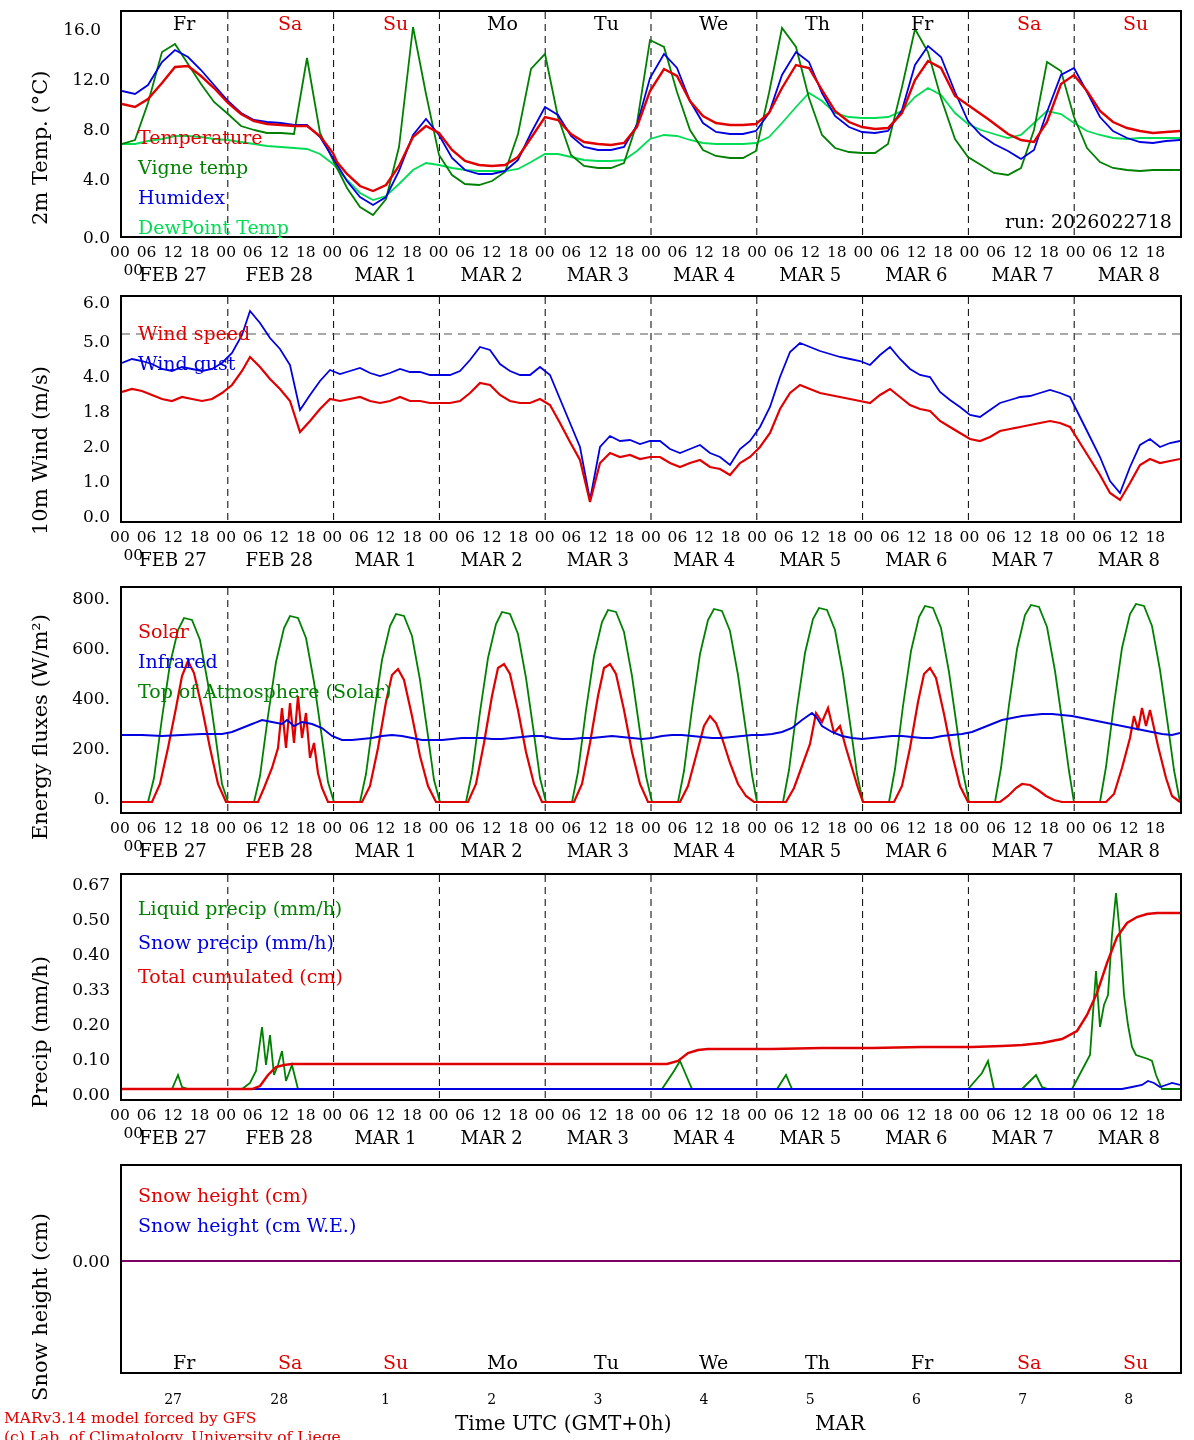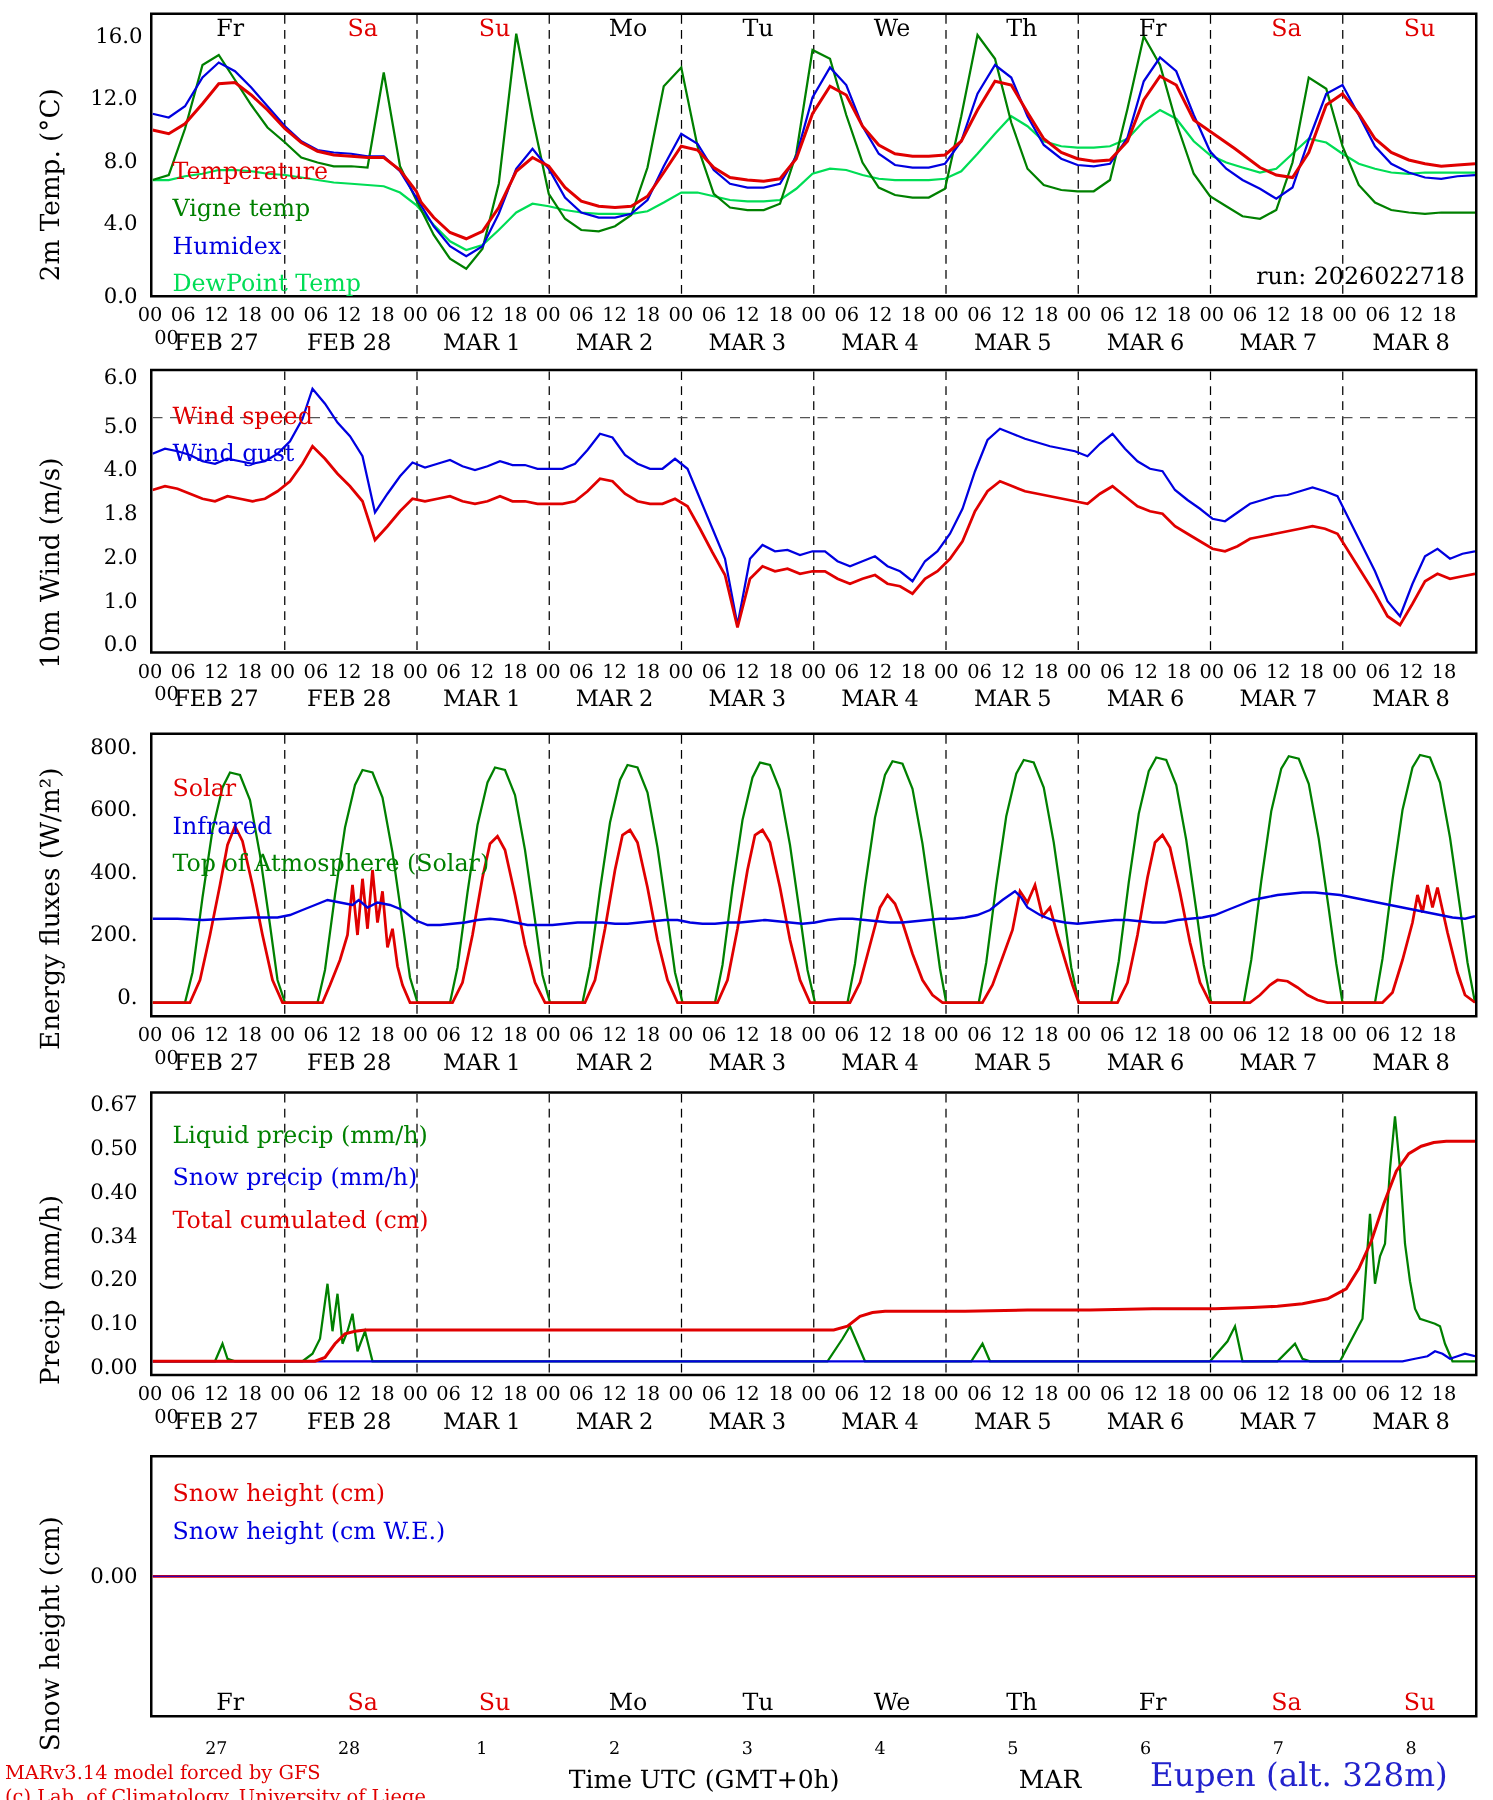--- a/index.html
+++ b/index.html
@@ -17,21 +17,21 @@
   .bigfoot{position:absolute;font-size:26px;font-family:"DejaVu Serif",serif;color:#2222cc;}
   .ytick{position:absolute;font-size:17px;text-align:right;font-family:"DejaVu Serif",serif;}
   .red{color:#e00000;} .blue{color:#0000e0;} .green{color:#008000;} .lgreen{color:#00dd55;}
 </style>
 </head>
 <body>
 
 <div class="panel" style="top:0;height:290px;">
   <div class="ylabel" style="left:28px;top:225px;transform:rotate(-90deg);">2m Temp. (°C)</div>
 
-  <div class="ytick" style="left:52px;top:19px;width:62px;text-align:right;">16.0</div>
+  <div class="ytick" style="left:39px;top:19px;width:62px;text-align:right;">16.0</div>
   <div class="ytick" style="left:48px;top:69px;width:62px;">12.0</div>
   <div class="ytick" style="left:48px;top:119px;width:62px;">8.0</div>
   <div class="ytick" style="left:48px;top:169px;width:62px;">4.0</div>
   <div class="ytick" style="left:48px;top:227px;width:62px;">0.0</div>
 
   <div class="plotbox" style="left:120px;top:10px;width:1062px;height:228px;">
     <svg width="1058" height="224" viewBox="0 0 1058 224">
 
       <g stroke="#000" stroke-width="1" stroke-dasharray="7,5" fill="none">
         <line x1="105.8" y1="0" x2="105.8" y2="224"></line>
@@ -165,21 +165,21 @@
     <span style="display:inline-block;width:106.2px;text-align:center;">FEB 27</span><span style="display:inline-block;width:106.2px;text-align:center;">FEB 28</span><span style="display:inline-block;width:106.2px;text-align:center;">MAR 1</span><span style="display:inline-block;width:106.2px;text-align:center;">MAR 2</span><span style="display:inline-block;width:106.2px;text-align:center;">MAR 3</span><span style="display:inline-block;width:106.2px;text-align:center;">MAR 4</span><span style="display:inline-block;width:106.2px;text-align:center;">MAR 5</span><span style="display:inline-block;width:106.2px;text-align:center;">MAR 6</span><span style="display:inline-block;width:106.2px;text-align:center;">MAR 7</span><span style="display:inline-block;width:106.2px;text-align:center;">MAR 8</span>
   </div>
 </div>
 
 <div class="panel" style="top:868px;height:288px;">
   <div class="ylabel" style="left:28px;top:240px;transform:rotate(-90deg);">Precip (mm/h)</div>
 
   <div class="ytick" style="left:30px;top:6px;width:80px;">0.67</div>
   <div class="ytick" style="left:30px;top:41px;width:80px;">0.50</div>
   <div class="ytick" style="left:30px;top:76px;width:80px;">0.40</div>
-  <div class="ytick" style="left:30px;top:111px;width:80px;">0.34</div>
+  <div class="ytick" style="left:30px;top:111px;width:80px;">0.33</div>
   <div class="ytick" style="left:30px;top:146px;width:80px;">0.20</div>
   <div class="ytick" style="left:30px;top:181px;width:80px;">0.10</div>
   <div class="ytick" style="left:30px;top:216px;width:80px;">0.00</div>
 
   <div class="plotbox" style="left:120px;top:5px;width:1062px;height:228px;">
     <svg width="1058" height="224" viewBox="0 0 1058 224">
       <g stroke="#000" stroke-width="1" stroke-dasharray="7,5" fill="none">
         <line x1="105.8" y1="0" x2="105.8" y2="224"></line>
           <line x1="211.6" y1="0" x2="211.6" y2="224"></line>
         <line x1="317.4" y1="0" x2="317.4" y2="224"></line>
@@ -240,14 +240,13 @@
 
   <div class="axlabels" style="left:120px;top:235px;width:1062px;font-size:14px;">
     <span style="display:inline-block;width:106.2px;text-align:center;">27</span><span style="display:inline-block;width:106.2px;text-align:center;">28</span><span style="display:inline-block;width:106.2px;text-align:center;">1</span><span style="display:inline-block;width:106.2px;text-align:center;">2</span><span style="display:inline-block;width:106.2px;text-align:center;">3</span><span style="display:inline-block;width:106.2px;text-align:center;">4</span><span style="display:inline-block;width:106.2px;text-align:center;">5</span><span style="display:inline-block;width:106.2px;text-align:center;">6</span><span style="display:inline-block;width:106.2px;text-align:center;">7</span><span style="display:inline-block;width:106.2px;text-align:center;">8</span>
   </div>
 
   <div class="foot" style="left:455px;top:255px;font-size:20px;">Time UTC (GMT+0h)</div>
   <div class="foot" style="left:815px;top:255px;font-size:20px;">MAR</div>
 
   <div class="foot red" style="left:4px;top:253px;">MARv3.14 model forced by GFS</div>
   <div class="foot red" style="left:4px;top:272px;">(c) Lab. of Climatology, University of Liege</div>
-  <div class="bigfoot" style="left:920px;top:250px;">Eupen (alt. 328m)</div>
 </div>
 
 </body></html>

